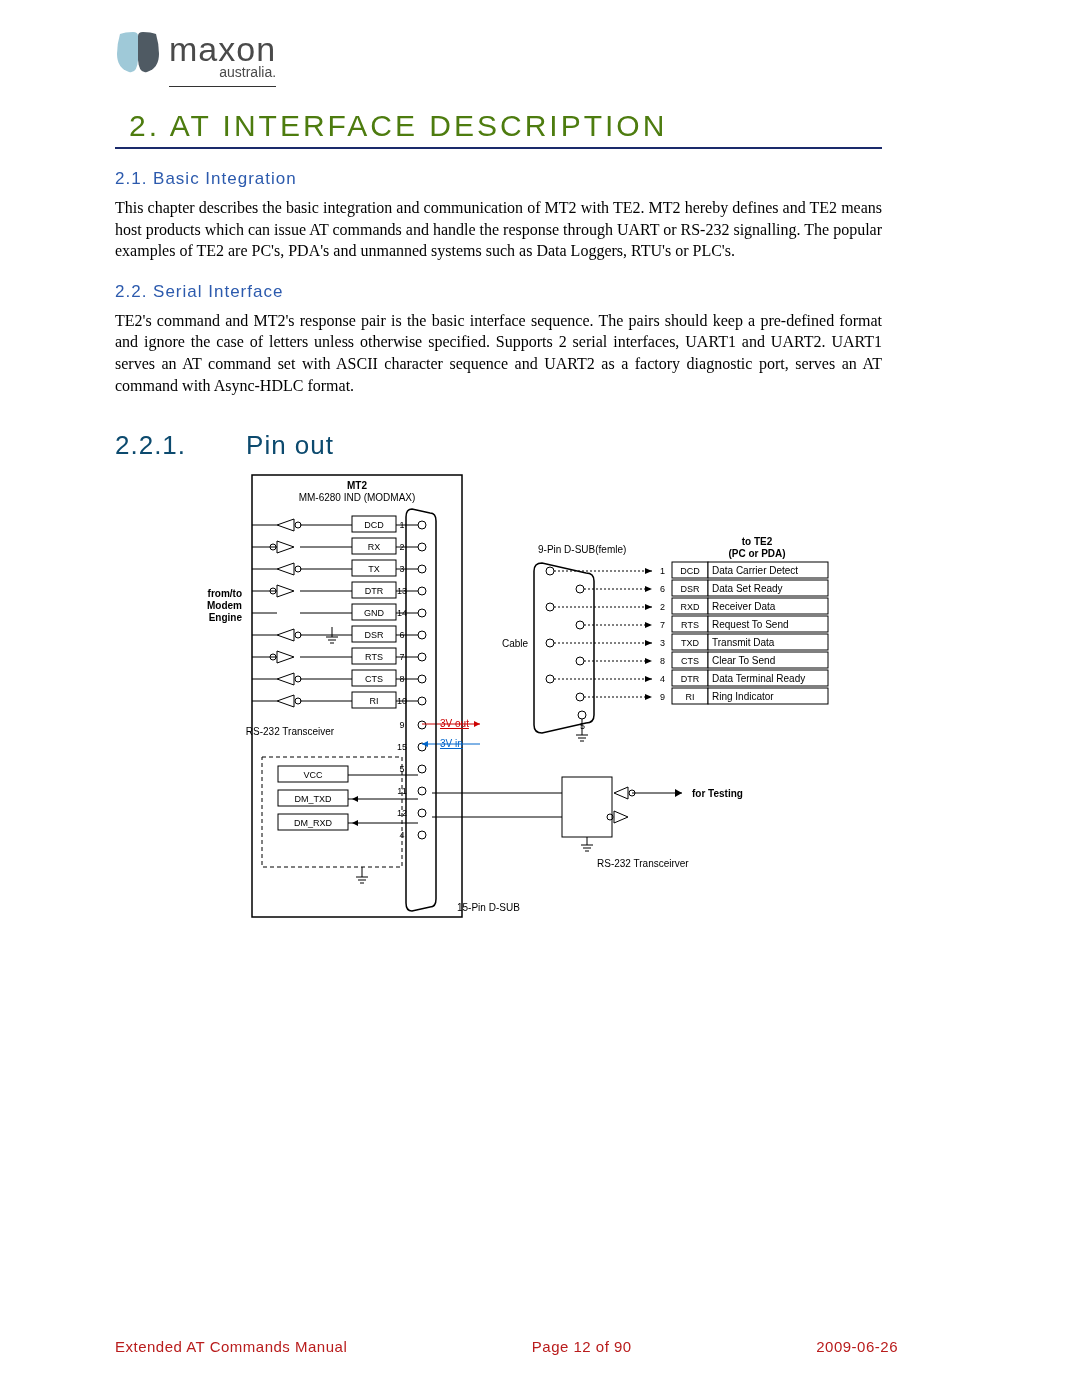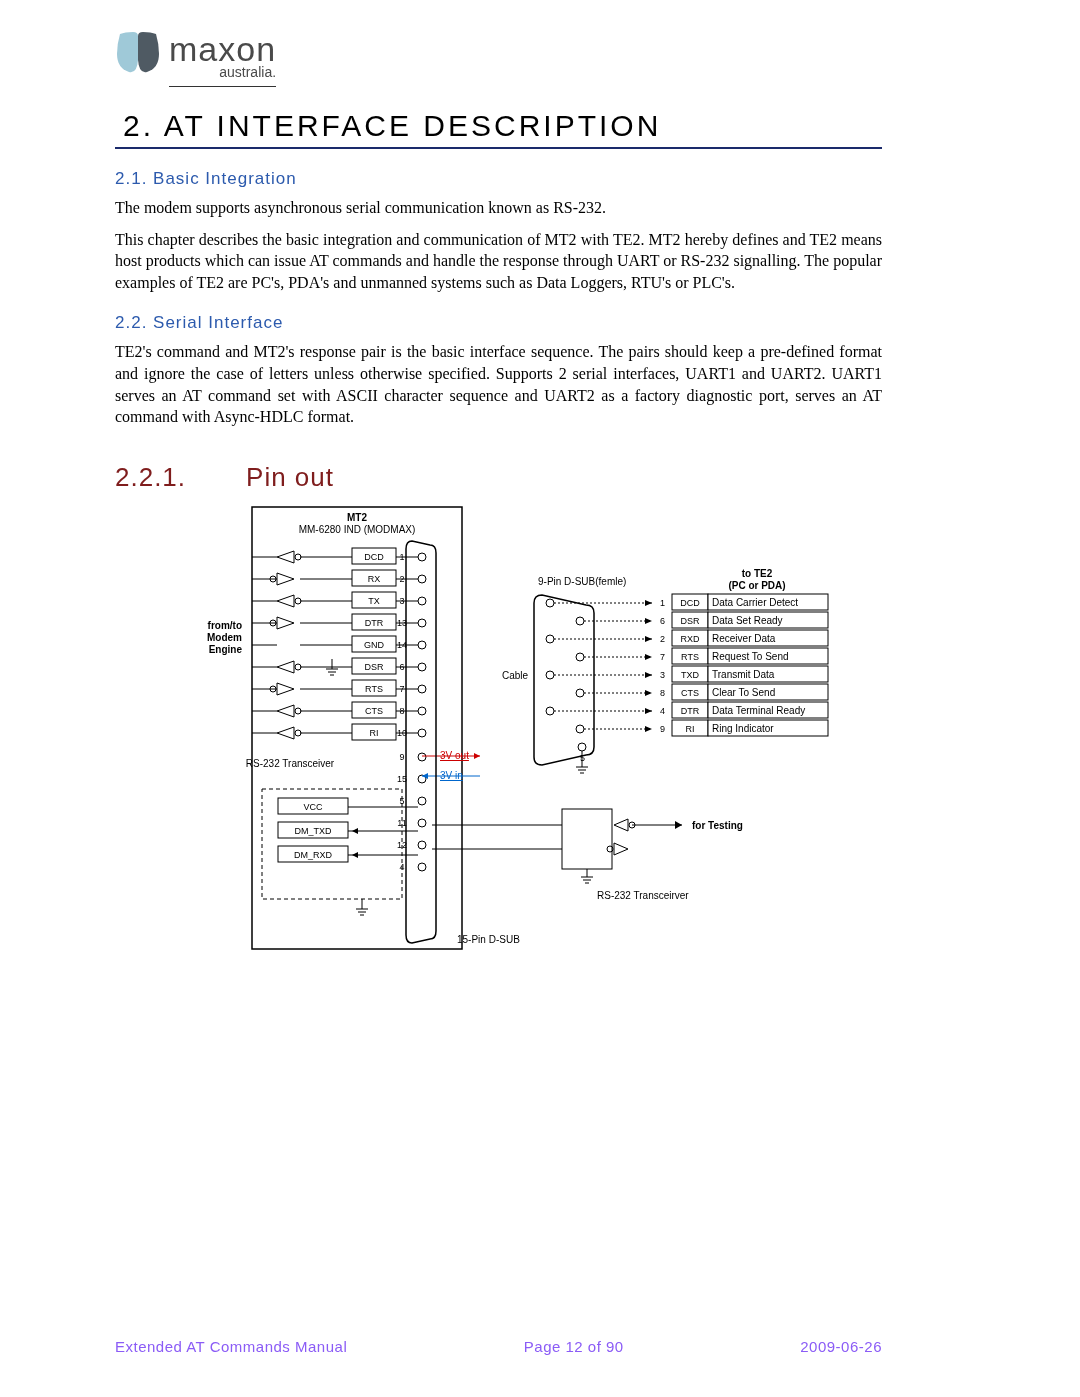--- a/index.html
+++ b/index.html
@@ -1,33 +1,33 @@
 <!DOCTYPE html>
 <html><head>
 <meta charset="utf-8">
 <style>
   html,body{margin:0;padding:0;background:#fff;font-family:Georgia,'Times New Roman',serif;color:#000}
   .page{width:992px;height:1397px;position:relative;box-sizing:border-box;padding:30px 110px 0 115px}
   .logo-row{display:flex;align-items:flex-start;gap:8px;margin-bottom:22px}
   .logo-mark svg{display:block}
   .logo-text{font-family:Arial,Helvetica,sans-serif;letter-spacing:1px;font-size:34px;line-height:34px;color:#4a4a4a;font-weight:400;padding-top:2px}
   .logo-sub{font-family:Arial,Helvetica,sans-serif;font-size:14px;color:#4a4a4a;text-align:right;margin-top:-2px;border-bottom:1.5px solid #333;padding-bottom:6px}
-  h1{font-family:Arial,Helvetica,sans-serif;color:#000000;font-size:30px;letter-spacing:3px;font-weight:400;margin:10px 0 4px 8px}
+  h1{font-family:Arial,Helvetica,sans-serif;color:#4d7c0f;font-size:30px;letter-spacing:3px;font-weight:400;margin:10px 0 4px 14px}
   .h1-rule{border:0;border-top:2.5px solid #1a2a6b;margin:0 0 16px 0}
   h2{font-family:Arial,Helvetica,sans-serif;color:#2c5aad;font-size:17px;letter-spacing:1px;font-weight:400;margin:20px 0 8px 0}
-  h3{font-family:Arial,Helvetica,sans-serif;color:#7f1d1d;font-size:26px;letter-spacing:1px;font-weight:400;margin:34px 0 6px 0}
+  h3{font-family:Arial,Helvetica,sans-serif;color:#0c4a6e;font-size:26px;letter-spacing:1px;font-weight:400;margin:34px 0 6px 0}
   .h3-gap{display:inline-block;width:60px}
   p{font-size:16px;line-height:1.35;margin:6px 0 10px 0;text-align:justify}
   .diagram-wrap{display:flex;justify-content:flex-end;margin-top:4px}
   .diagram svg{display:block}
   .sig-t{font:9px Arial,Helvetica,sans-serif}
   .sig-b{font:bold 10px Arial,Helvetica,sans-serif}
   .desc-t{font:10px Arial,Helvetica,sans-serif}
   .lbl-t{font:10px Arial,Helvetica,sans-serif}
-  .footer{position:absolute;left:115px;right:110px;bottom:42px;display:flex;justify-content:space-between;font-family:Arial,Helvetica,sans-serif;font-size:15px;letter-spacing:.5px;color:#8b5cf6}
+  .footer{position:absolute;left:115px;right:94px;bottom:42px;display:flex;justify-content:space-between;font-family:Arial,Helvetica,sans-serif;font-size:15px;letter-spacing:.5px;color:#b91c1c}
 </style>
 </head>
 <body>
 
 <div class="page">
 
   <div class="logo-row">
     <span class="logo-mark">
       <svg width="46" height="44" viewBox="0 0 46 44">
         <path d="M5 4 Q2 14 2 24 Q2 38 14 42 Q22 44 23 30 L23 6 Q23 2 18 2 Q10 2 5 4 Z" fill="#9fc9d8"></path>
@@ -37,21 +37,20 @@
     <div>
       <div class="logo-text">maxon</div>
       <div class="logo-sub">australia.</div>
     </div>
   </div>
 
   <h1>2.  AT INTERFACE DESCRIPTION</h1>
   <hr class="h1-rule">
 
   <h2>2.1.  Basic Integration</h2>
-  <p>The modem supports asynchronous serial communication known as RS-232.</p>
   <p>This chapter describes the basic integration and communication of MT2 with TE2. MT2 hereby defines   and TE2 means host products which can issue AT commands and handle the response through UART or RS-232 signalling. The popular examples of TE2 are PC's, PDA's and unmanned systems such as Data Loggers, RTU's or PLC's.</p>
 
   <h2>2.2.  Serial Interface</h2>
   <p>TE2's command and MT2's response pair is the basic interface sequence. The pairs should keep a pre-defined format and ignore the case of letters unless otherwise specified.   Supports 2 serial interfaces, UART1 and UART2. UART1 serves an AT command set with ASCII character sequence and UART2 as a factory diagnostic port, serves an AT command with Async-HDLC format.</p>
 
   <h3>
     <span>2.2.1.</span><span class="h3-gap"></span><span>Pin out</span>
   </h3>
 
   <div class="diagram-wrap">

